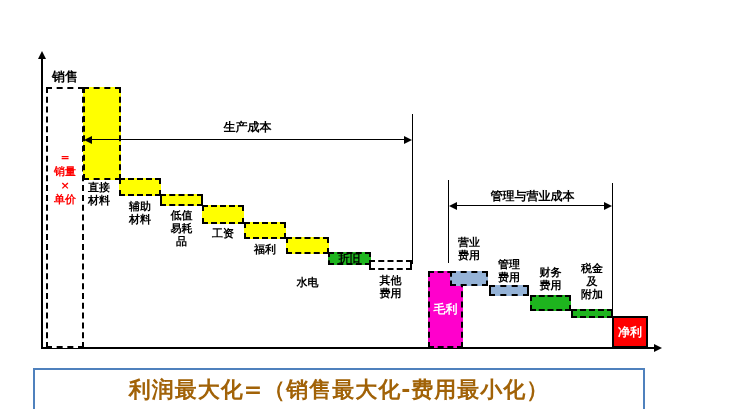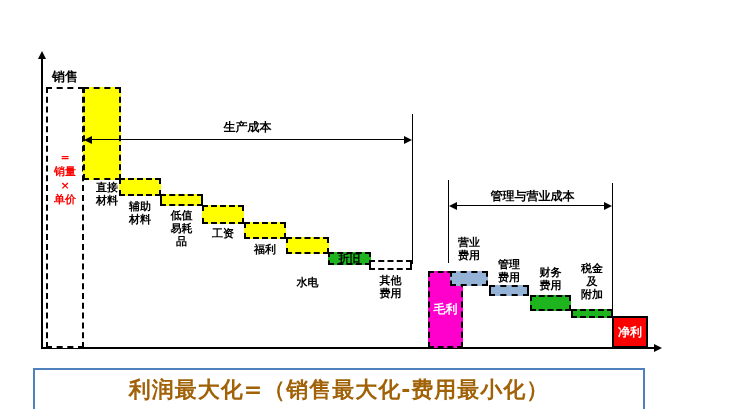--- a/index.html
+++ b/index.html
@@ -44,21 +44,21 @@
   <div id="axis-title">销售</div>
 
   <div class="box whitebg" style="left:46px;top:47px;width:38px;height:261px;">
     <div id="sales-formula">=
 销量
 ×
 单价</div>
   </div>
 
   <div class="box yellow" style="left:83px;top:47px;width:38px;height:93px;"></div>
-  <div class="lbl" style="left:88px;top:141px;width:38px;">直接
+  <div class="lbl" style="left:80px;top:141px;width:38px;">直接
 材料</div>
 
   <div class="box yellow" style="left:119px;top:138px;width:42px;height:18px;"></div>
   <div class="lbl" style="left:119px;top:160px;width:42px;">辅助
 材料</div>
 
   <div class="box yellow" style="left:160px;top:154px;width:43px;height:12px;"></div>
   <div class="lbl" style="left:160px;top:169px;width:43px;">低值
 易耗
 品</div>

